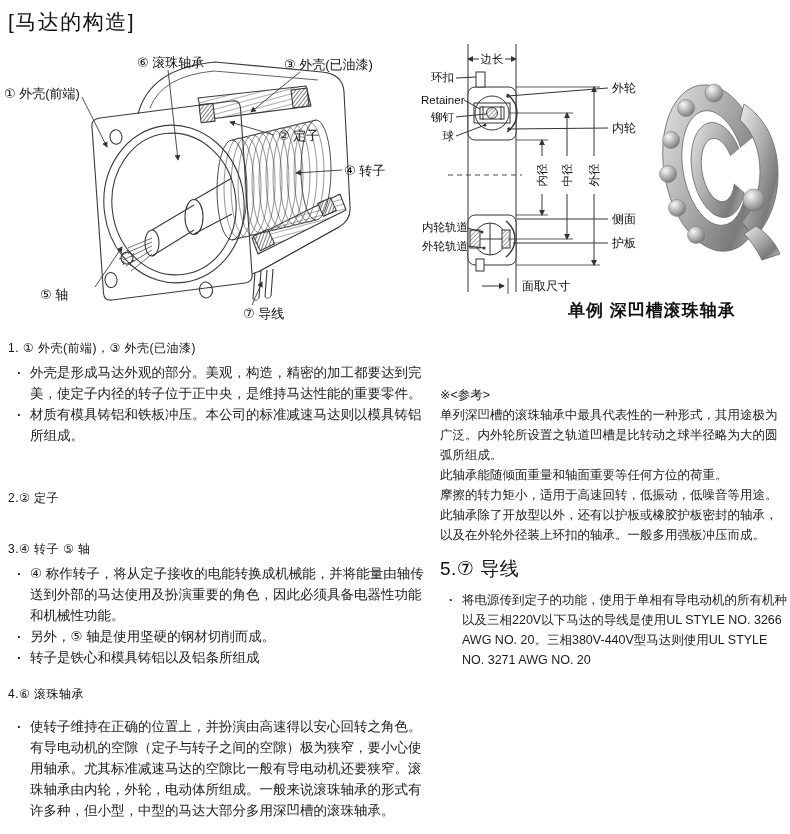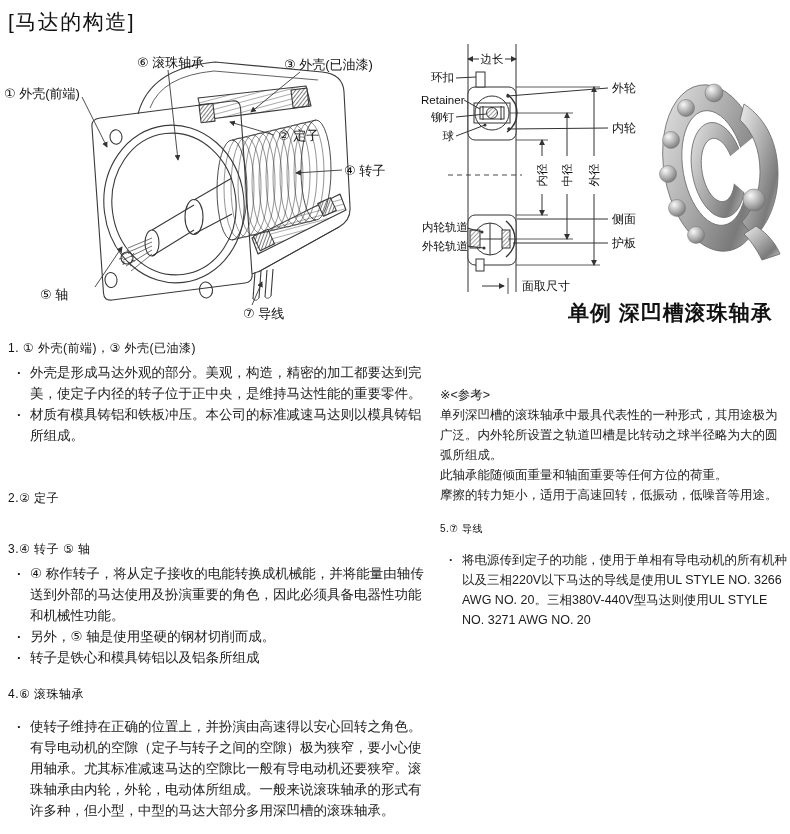--- a/index.html
+++ b/index.html
@@ -11,31 +11,31 @@
   #leftcol{left:8px;top:338px;width:416px;}
   #rightcol{left:440px;top:338px;width:348px;margin-top:47px;}
   .sec h3{margin:0 0 3px 0;font-size:12px;font-weight:500;color:#111;letter-spacing:.5px;}
   .sec{margin:0 0 30px 0;}
   .sec.mb42{margin-bottom:42px;}
   .sec.mb16{margin-bottom:16px;}
   .sec.mb0{margin-bottom:0;}
   .sec.loose h3{margin-bottom:11px;}
   #leftcol .sec{font-size:13.5px;line-height:21px;}
   #rightcol{font-size:12.5px;line-height:20px;}
-  #rightcol .sec h3{font-size:10px;}
+  #rightcol .sec h3{font-size:19px;}
   .bullet{position:relative;padding-left:22px;}
   .bullet::before{content:"·";position:absolute;left:9px;top:0;font-weight:700;}
   #refnote{margin:0 0 14px 0;}
   #refnote .rh{margin:0;}
   #refnote p{margin:0;}
   
   .mlab{font-size:13px;fill:#111;font-family:"Liberation Sans","DejaVu Sans",sans-serif;}
   .bl{font-size:11.5px;fill:#111;font-family:"Liberation Sans","DejaVu Sans",sans-serif;}
   .blr{font-size:12px;fill:#111;font-family:"Liberation Sans","DejaVu Sans",sans-serif;}
-  #caption{left:568px;top:299px;font-size:21px;font-weight:600;letter-spacing:1px;color:#111;}
+  #caption{left:568px;top:299px;font-size:17px;font-weight:600;letter-spacing:1px;color:#111;}
   svg{display:block;}
 </style>
 </head>
 <body>
 
 <div id="page">
 
   <div id="title" class="abs">[马达的构造]</div>
 
   <svg class="abs" style="left:0;top:42px" width="430" height="300" viewBox="0 0 430 300">
@@ -293,20 +293,21 @@
 
   </div>
 
   <div id="rightcol" class="abs">
 
     <div id="refnote">
       <p class="rh">※&lt;参考&gt;</p>
       <p>单列深凹槽的滚珠轴承中最具代表性的一种形式，其用途极为广泛。内外轮所设置之轨道凹槽是比转动之球半径略为大的圆弧所组成。</p>
       <p>此轴承能随倾面重量和轴面重要等任何方位的荷重。</p>
       <p>摩擦的转力矩小，适用于高速回转，低振动，低噪音等用途。</p>
+      <p>此轴承除了开放型以外，还有以护板或橡胶护板密封的轴承，以及在外轮外径装上环扣的轴承。一般多用强板冲压而成。</p>
     </div>
 
     <div class="sec mb0 loose">
       <h3>5.⑦ 导线</h3>
       <div class="bullet"><span>将电源传到定子的功能，使用于单相有导电动机的所有机种以及三相220V以下马达的导线是使用UL STYLE NO. 3266 AWG NO. 20。三相380V-440V型马达则使用UL STYLE NO. 3271 AWG NO. 20</span></div>
     </div>
 
   </div>
 
 </div>

